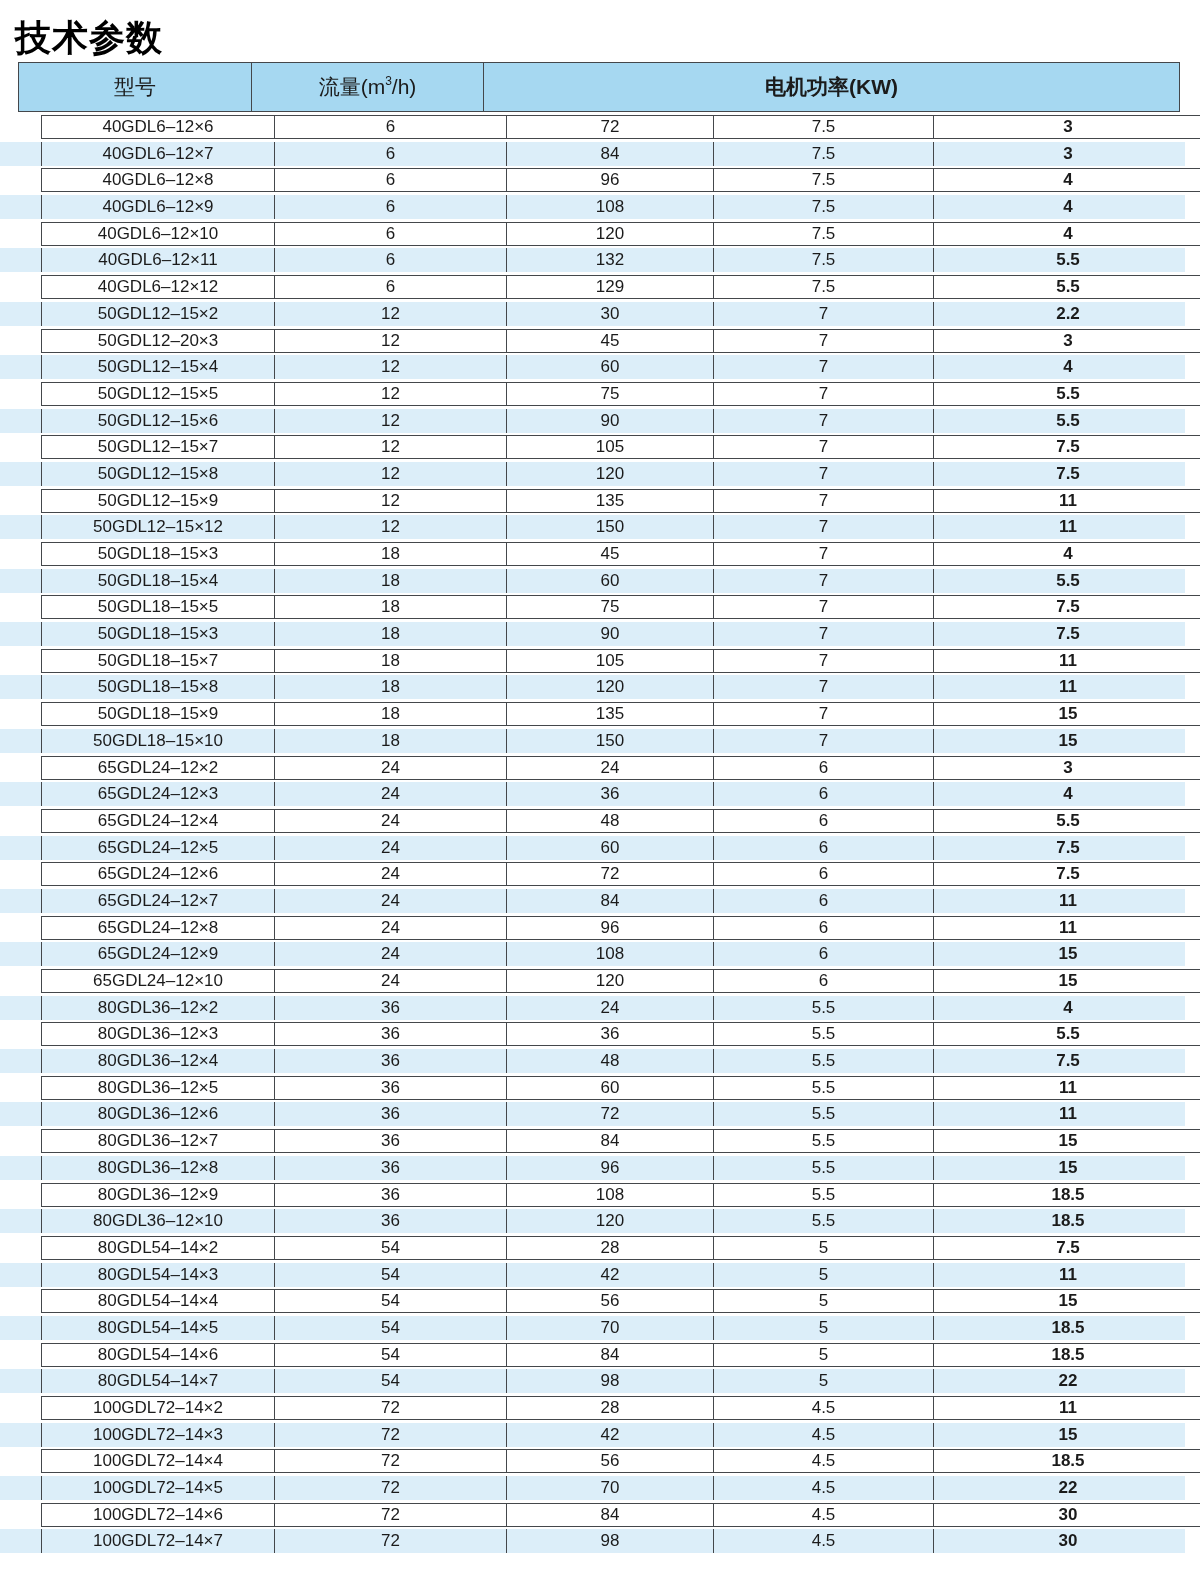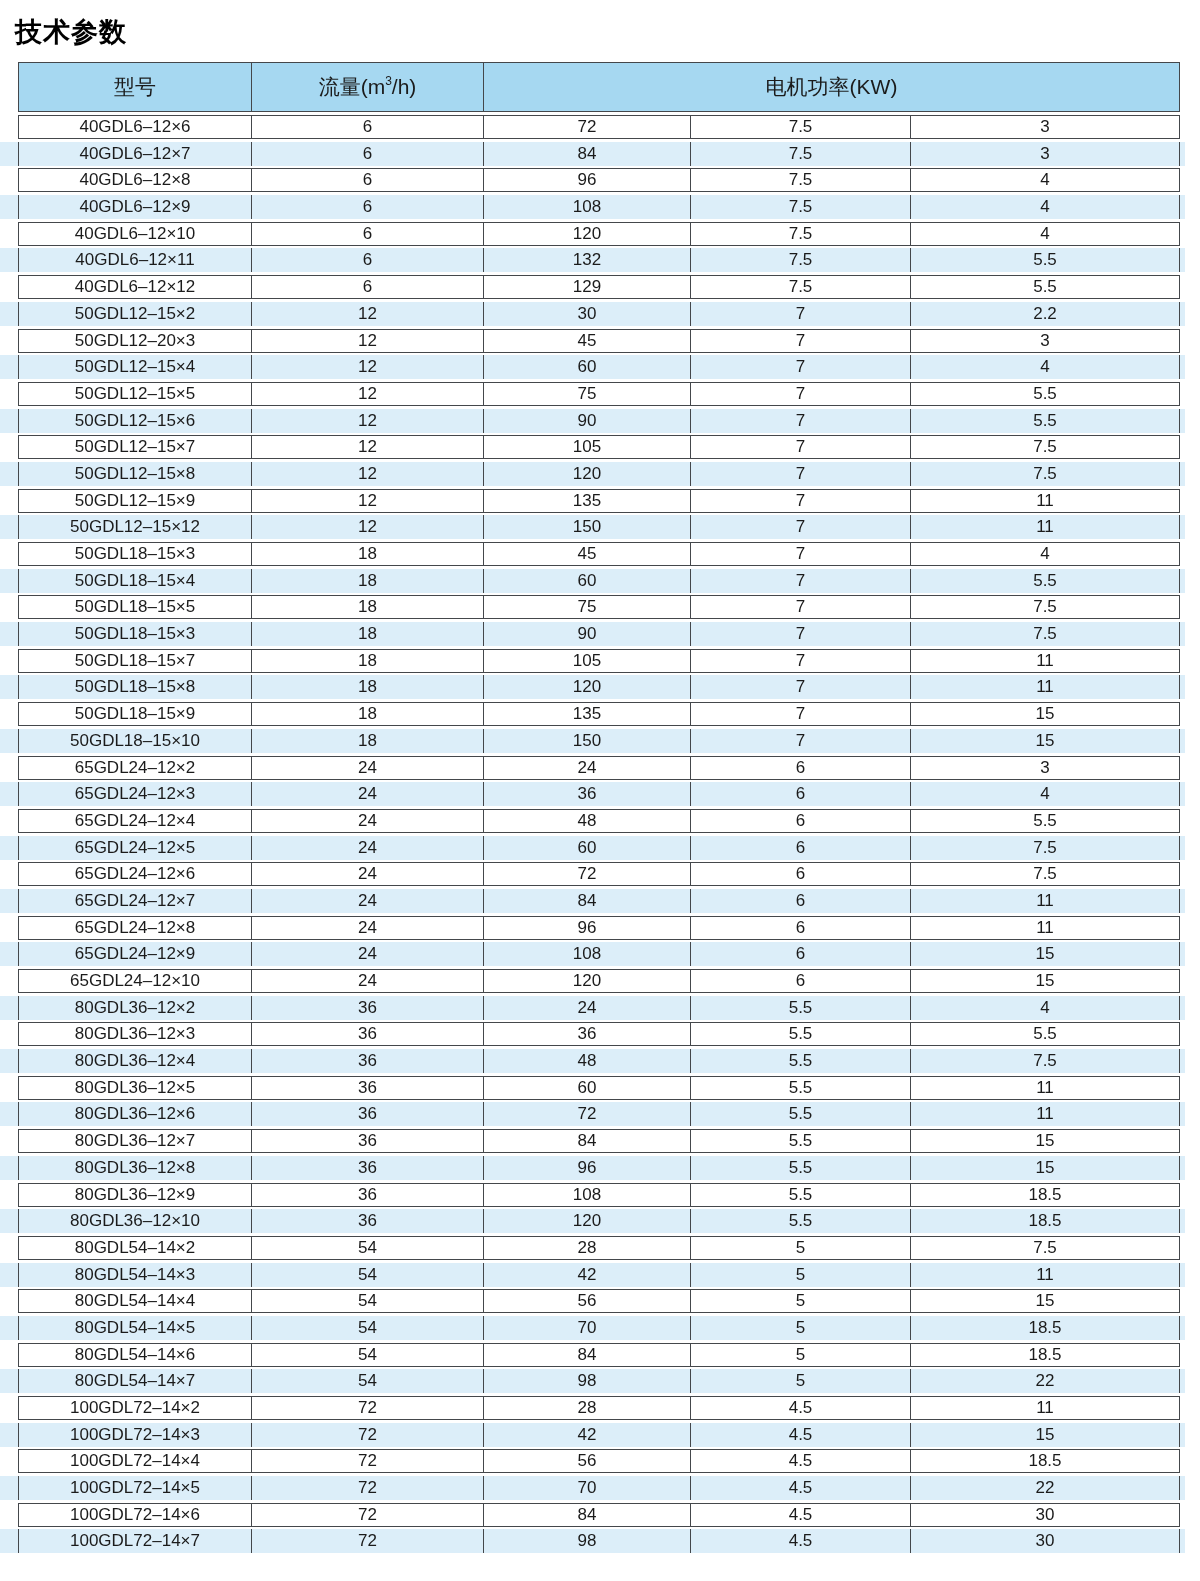--- a/index.html
+++ b/index.html
@@ -14,21 +14,21 @@
   }
   .page {
     position: relative;
     width: 1200px;
     height: 1581px;
   }
   .page-title {
     position: absolute;
     left: 15px;
     top: 14px;
-    font-size: 27px;
+    font-size: 36px;
     font-weight: bold;
     color: #000;
     letter-spacing: 1px;
   }
   .table-wrap {
     position: absolute;
     left: 0;
     top: 62px;
     width: 1200px;
   }
@@ -56,20 +56,21 @@
     font-size: 12px;
     line-height: 0;
     position: relative;
     top: -6px;
   }
   .row {
     width: 1185px;
     height: 24px;
     margin-bottom: 2.7px;
     box-sizing: border-box;
+    padding-left: 23px;
   }
   .row.blue { background: var(--stripe_bg, #dceef9); }
   .cells {
     margin-left: 18px;
     width: 1162px;
     height: 24px;
     box-sizing: border-box;
     display: flex;
   }
   .row.white .cells {
@@ -90,21 +91,21 @@
     text-align: center;
     font-size: 17px;
     white-space: nowrap;
     overflow: hidden;
   }
   .cell:last-child, .hcell:last-child { border-right: none; }
   .c0 { width: 233px; }
   .c1 { width: 232px; }
   .c2 { width: 207px; }
   .c3 { width: 220px; }
-  .c4 { flex: 1; }
+  .c4 { flex: 1; font-weight: bold; }
 </style>
 </head>
 <body>
 
 <div class="page">
   <div class="page-title">技术参数</div>
 
   <div class="table-wrap">
     <div class="header-row">
       <div class="hcell c0">型号</div>

